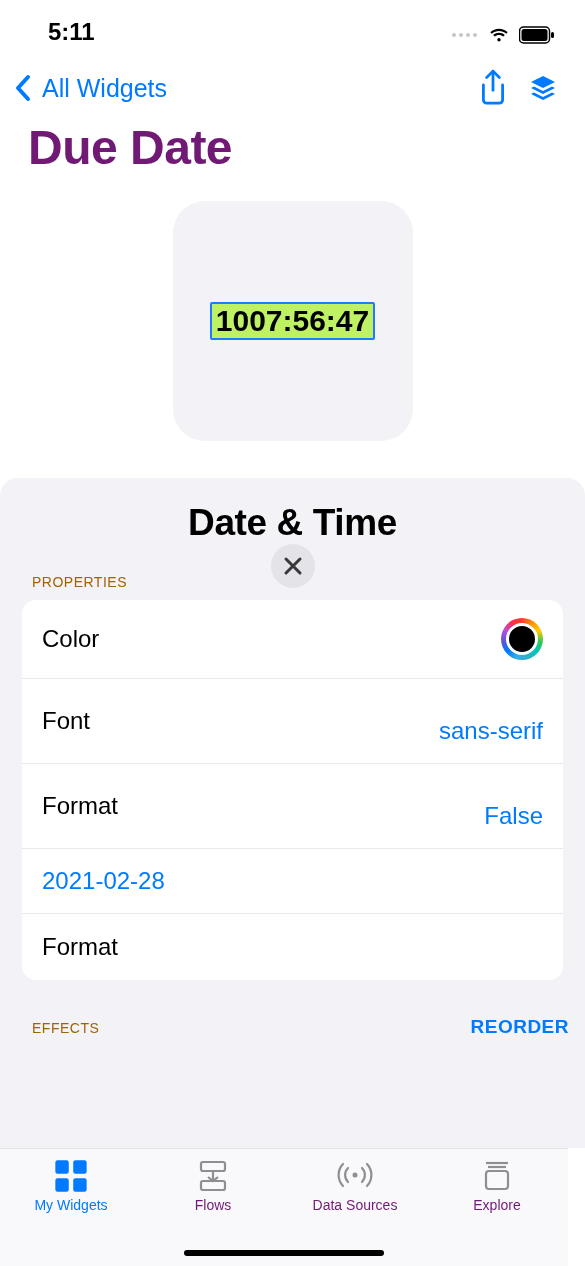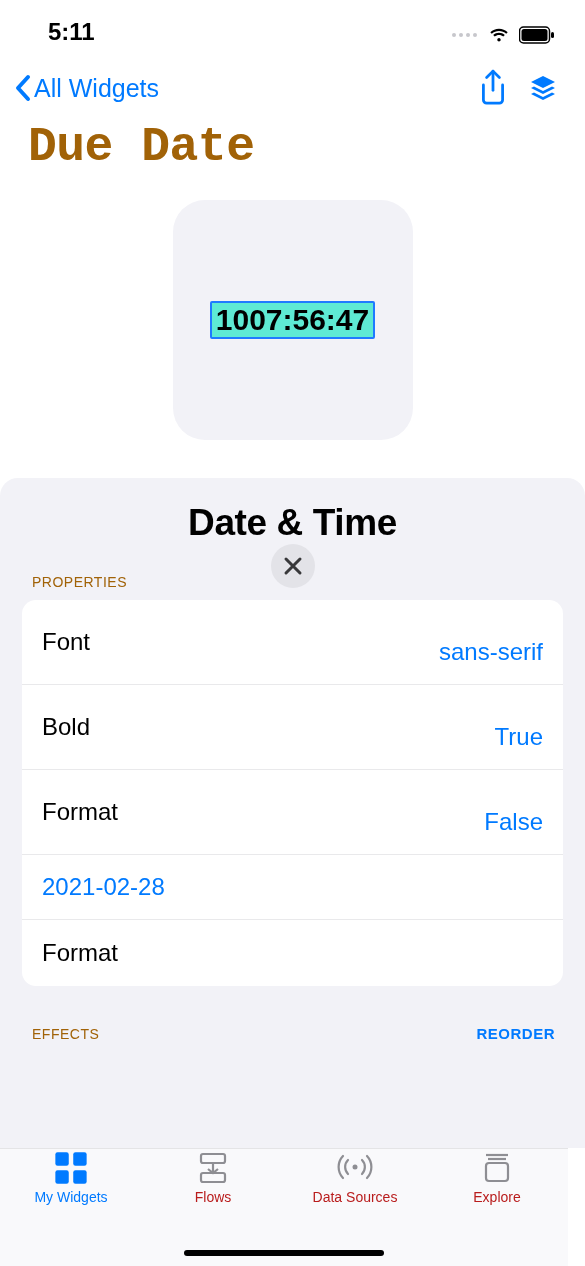--- a/index.html
+++ b/index.html
@@ -43,21 +43,21 @@
 
     .nav-bar {
       display: flex;
       justify-content: space-between;
       align-items: center;
       padding: 10px 26px 10px 14px;
     }
     .back-button {
       display: flex;
       align-items: center;
-      gap: 2px;
+      gap: 10px;
       color: #007aff;
       font-size: 25px;
     }
     .back-chev { width: 18px; height: 28px; }
     .nav-right {
       display: flex;
       align-items: center;
       gap: 18px;
     }
     .share-icon, .layers-icon {
@@ -65,42 +65,41 @@
       height: 36px;
       display: flex;
       align-items: center;
       justify-content: center;
     }
 
     .page-title {
       font-size: 48px;
       font-weight: 800;
       padding: 4px 28px 20px;
-      color: #a16207;
+      color: #701a75;
       letter-spacing: -0.5px;
-      font-family: Liberation Mono, monospace;
     }
 
     .widget-preview-wrap {
       display: flex;
       justify-content: center;
       padding: 6px 0 24px;
     }
     .widget-preview {
       width: 240px;
       height: 240px;
       background: #f2f2f7;
       border-radius: 32px;
       display: flex;
       align-items: center;
       justify-content: center;
     }
     .countdown-box {
       border: 2px solid #1f7aff;
-      background: #5eead4;
+      background: #bef264;
       padding: 0 4px;
       border-radius: 2px;
     }
     .countdown-text {
       font-size: 30px;
       font-weight: 700;
       color: #000;
     }
 
     .sheet {
@@ -137,25 +136,25 @@
     .section-label {
       font-size: 14px;
       color: #a16207;
       padding: 20px 32px 10px;
       letter-spacing: 0.5px;
     }
     .section-header-row {
       display: flex;
       justify-content: space-between;
       align-items: baseline;
-      padding-right: 30px;
+      padding-right: 16px;
     }
     .reorder-link {
       color: #007aff;
-      font-size: 15px;
+      font-size: 19px;
       font-weight: 600;
       letter-spacing: 0.5px;
     }
     .sheet-scroll {
       position: absolute;
       top: 76px;
       left: 0; right: 0; bottom: 0;
       overflow: hidden;
     }
     .list-card {
@@ -211,39 +210,39 @@
     .tab-bar {
       position: absolute;
       bottom: 0;
       left: 0; right: 17px;
       height: 118px;
       background: #f9f9fb;
       border-top: 1px solid #e4e4e6;
       display: flex;
       justify-content: space-around;
       align-items: flex-start;
-      padding-top: 2px;
+      padding-top: 10px;
     }
     .tab-item {
       display: flex;
       flex-direction: column;
       align-items: center;
       gap: 4px;
       width: 140px;
     }
     .tab-icon {
       width: 38px;
       height: 34px;
       display: flex;
       align-items: center;
       justify-content: center;
     }
     .tab-label {
       font-size: 14px;
-      color: #b91c1c;
+      color: #701a75;
       font-weight: 500;
     }
     .tab-item.active .tab-label { color: #007aff; }
     .home-indicator {
       position: absolute;
       bottom: 10px;
       left: 50%;
       transform: translateX(-50%);
       width: 200px;
       height: 6px;
@@ -328,26 +327,28 @@
         <path d="M4 4 L18 18 M18 4 L4 18" stroke="#38383a" stroke-width="3" stroke-linecap="round"></path>
       </svg>
     </div>
   </div>
 
   <div class="sheet-scroll">
     <div class="section-label">PROPERTIES</div>
 
     <div class="list-card">
       <div class="list-row">
+        <span class="row-label">Color</span>
+        <span class="color-swatch-ring">
+          <span class="color-swatch"></span>
+        </span>
+      </div>
+      <div class="list-row">
         <span class="row-label">Font</span>
         <span class="row-value">sans-serif</span>
-      </div>
-      <div class="list-row">
-        <span class="row-label">Bold</span>
-        <span class="row-value">True</span>
       </div>
       <div class="list-row">
         <span class="row-label">Format</span>
         <span class="row-value">False</span>
       </div>
       <div class="row-date-only">
         <span>2021-02-28</span>
       </div>
       <div class="list-row">
         <span class="row-label">Format</span>

